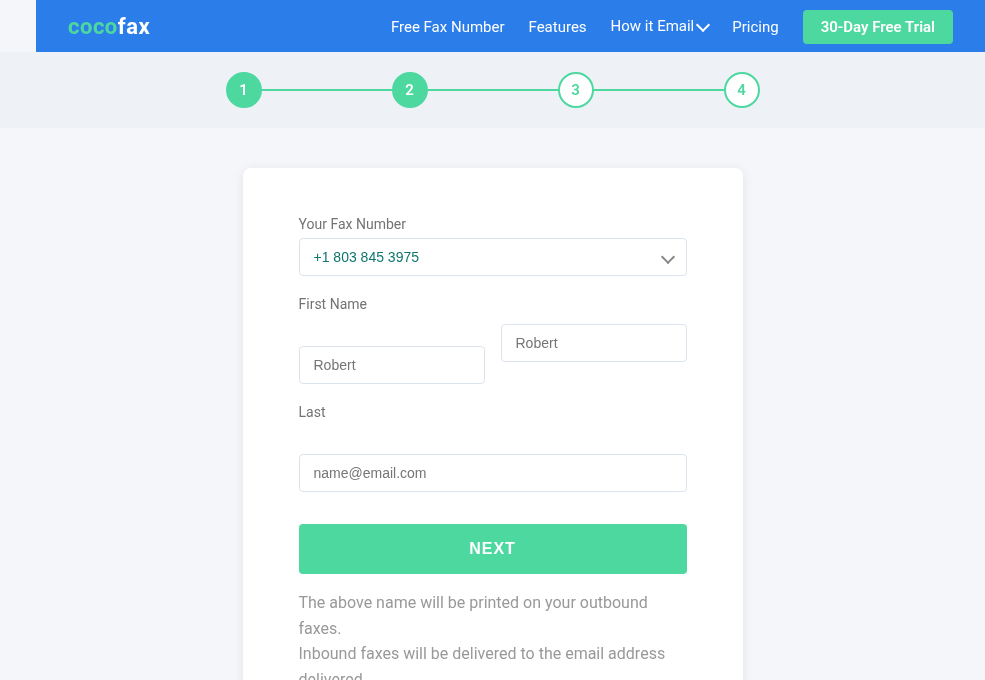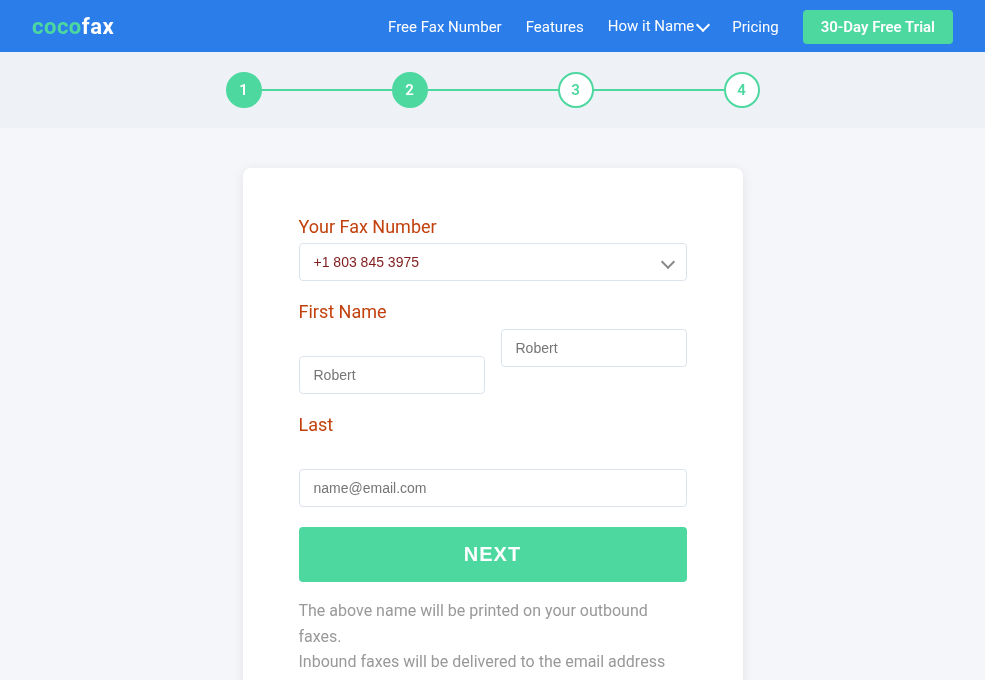--- a/index.html
+++ b/index.html
@@ -10,20 +10,21 @@
       min-height: 680px;
     }
 
     
     nav {
       background: #2b7de9;
       display: flex;
       align-items: center;
       padding: 0 32px;
       height: 52px;
+      margin-left: 36px;
     }
     .nav-logo {
       color: white;
       font-size: 22px;
       font-weight: 700;
       letter-spacing: 0.5px;
       margin-right: auto;
     }
     .nav-logo span { color: #4dd8a0; }
     .nav-links {
@@ -121,32 +122,32 @@
       font-size: 24px;
       font-weight: 700;
       color: #2c3e6b;
       margin-bottom: 36px;
     }
 
     .field-group {
       margin-bottom: 20px;
     }
     .field-label {
-      font-size: 18px;
-      color: #c2410c;
+      font-size: 14px;
+      color: #737373;
       margin-bottom: 6px;
       display: block;
     }
     .fax-select {
       width: 100%;
       padding: 10px 14px;
       border: 1px solid #dde3ec;
       border-radius: 4px;
       font-size: 14px;
-      color: #7f1d1d;
+      color: #0f766e;
       appearance: none;
       background: white;
       cursor: pointer;
     }
     .fax-select-wrapper {
       position: relative;
     }
     .fax-select-wrapper::after {
       content: '';
       position: absolute;
@@ -180,25 +181,25 @@
       margin-top: 28px;
     }
 
     .next-btn {
       width: 100%;
       padding: 16px;
       background: #4dd8a0;
       color: white;
       border: none;
       border-radius: 4px;
-      font-size: 20px;
+      font-size: 16px;
       font-weight: 700;
       letter-spacing: 1px;
       cursor: pointer;
-      margin-top: 0;
+      margin-top: 12px;
       margin-bottom: 16px;
     }
 
     .form-note {
       font-size: 16px;
       color: #999;
       line-height: 1.6;
       text-align: left;
     }
   </style>
@@ -207,21 +208,21 @@
 
 <nav>
   <div class="nav-logo">
     <span>coco</span><span style="color:white;">fax</span>
   </div>
   <ul class="nav-links">
     <li><a href="#">Free Fax Number</a></li>
     <li><a href="#">Features</a></li>
     <li>
       <a href="#" class="nav-how">
-        <span>How it Name</span>
+        <span>How it Email</span>
         <span class="chevron-icon"></span>
       </a>
     </li>
     <li><a href="#">Pricing</a></li>
     <li><a href="#" class="nav-cta">30-Day Free Trial</a></li>
   </ul>
 </nav>
 
 <div class="stepper-bar">
   <div class="stepper">

